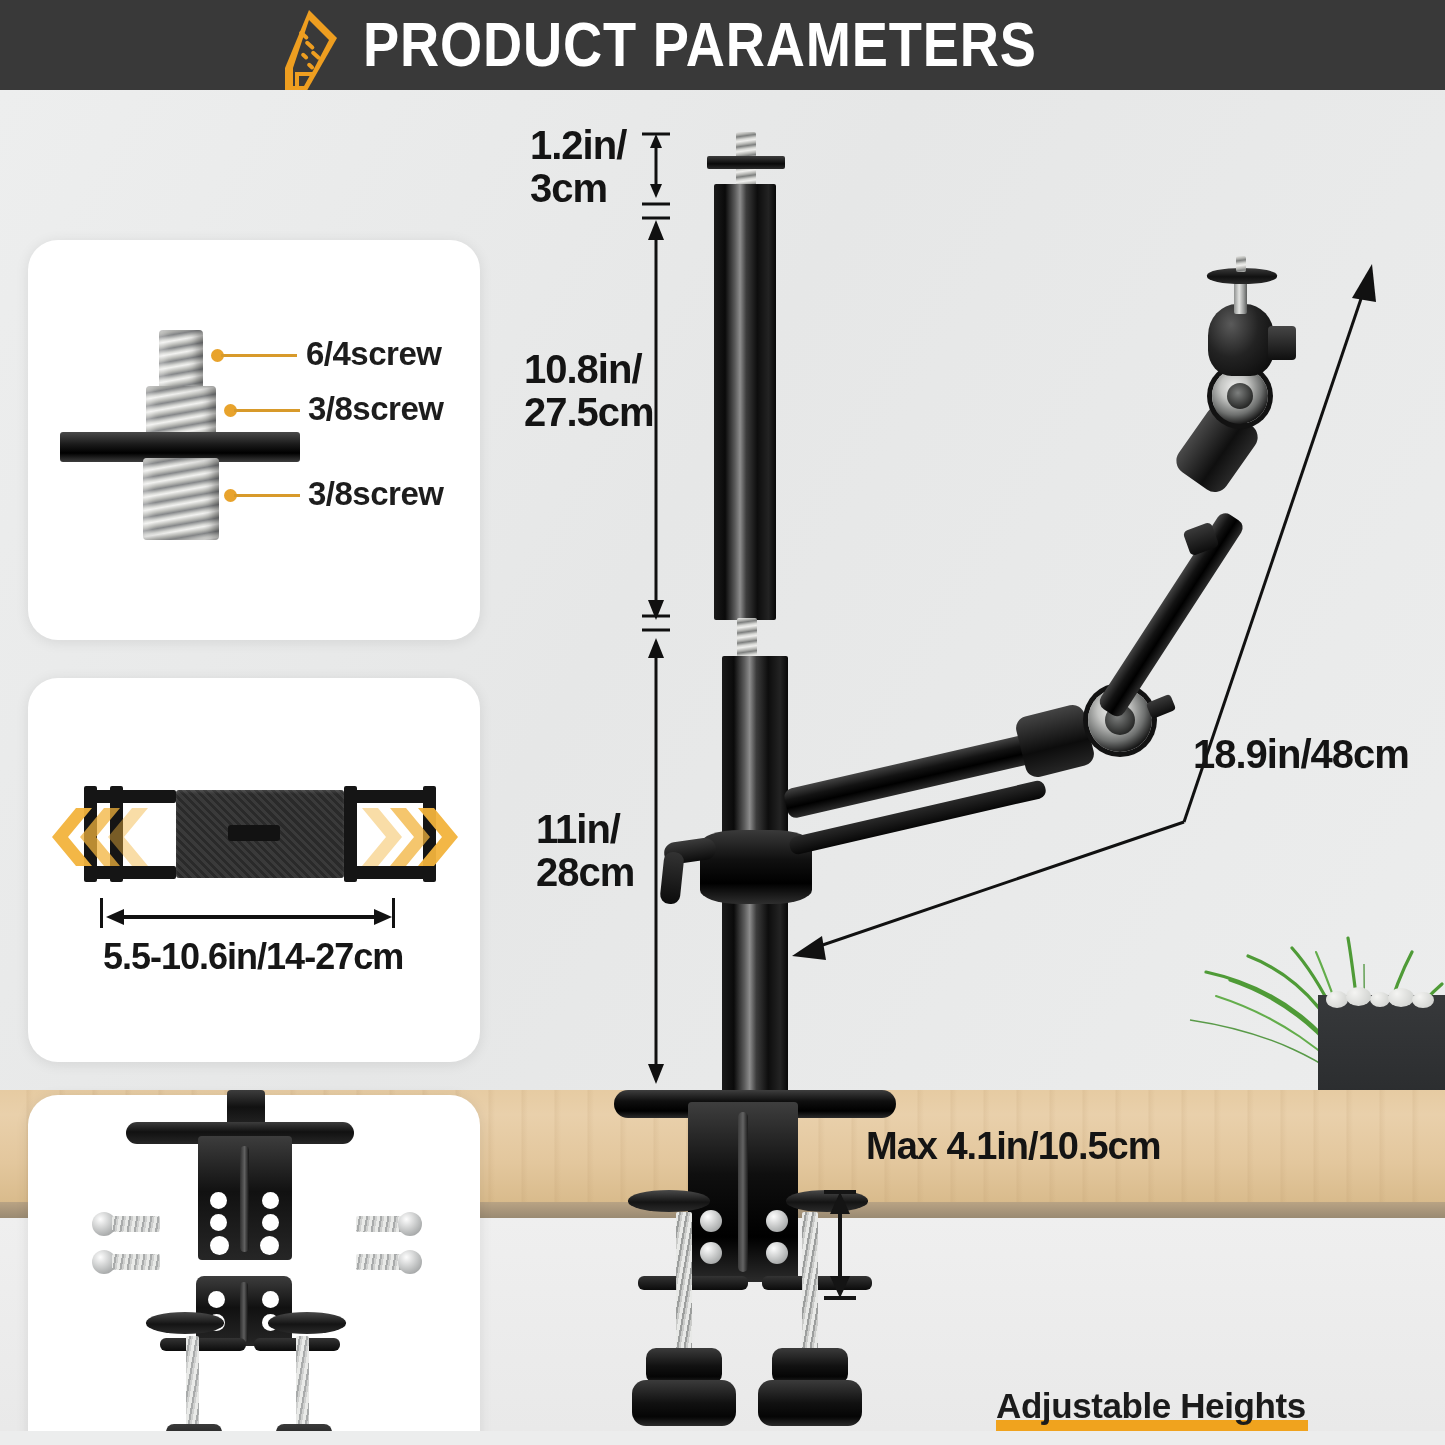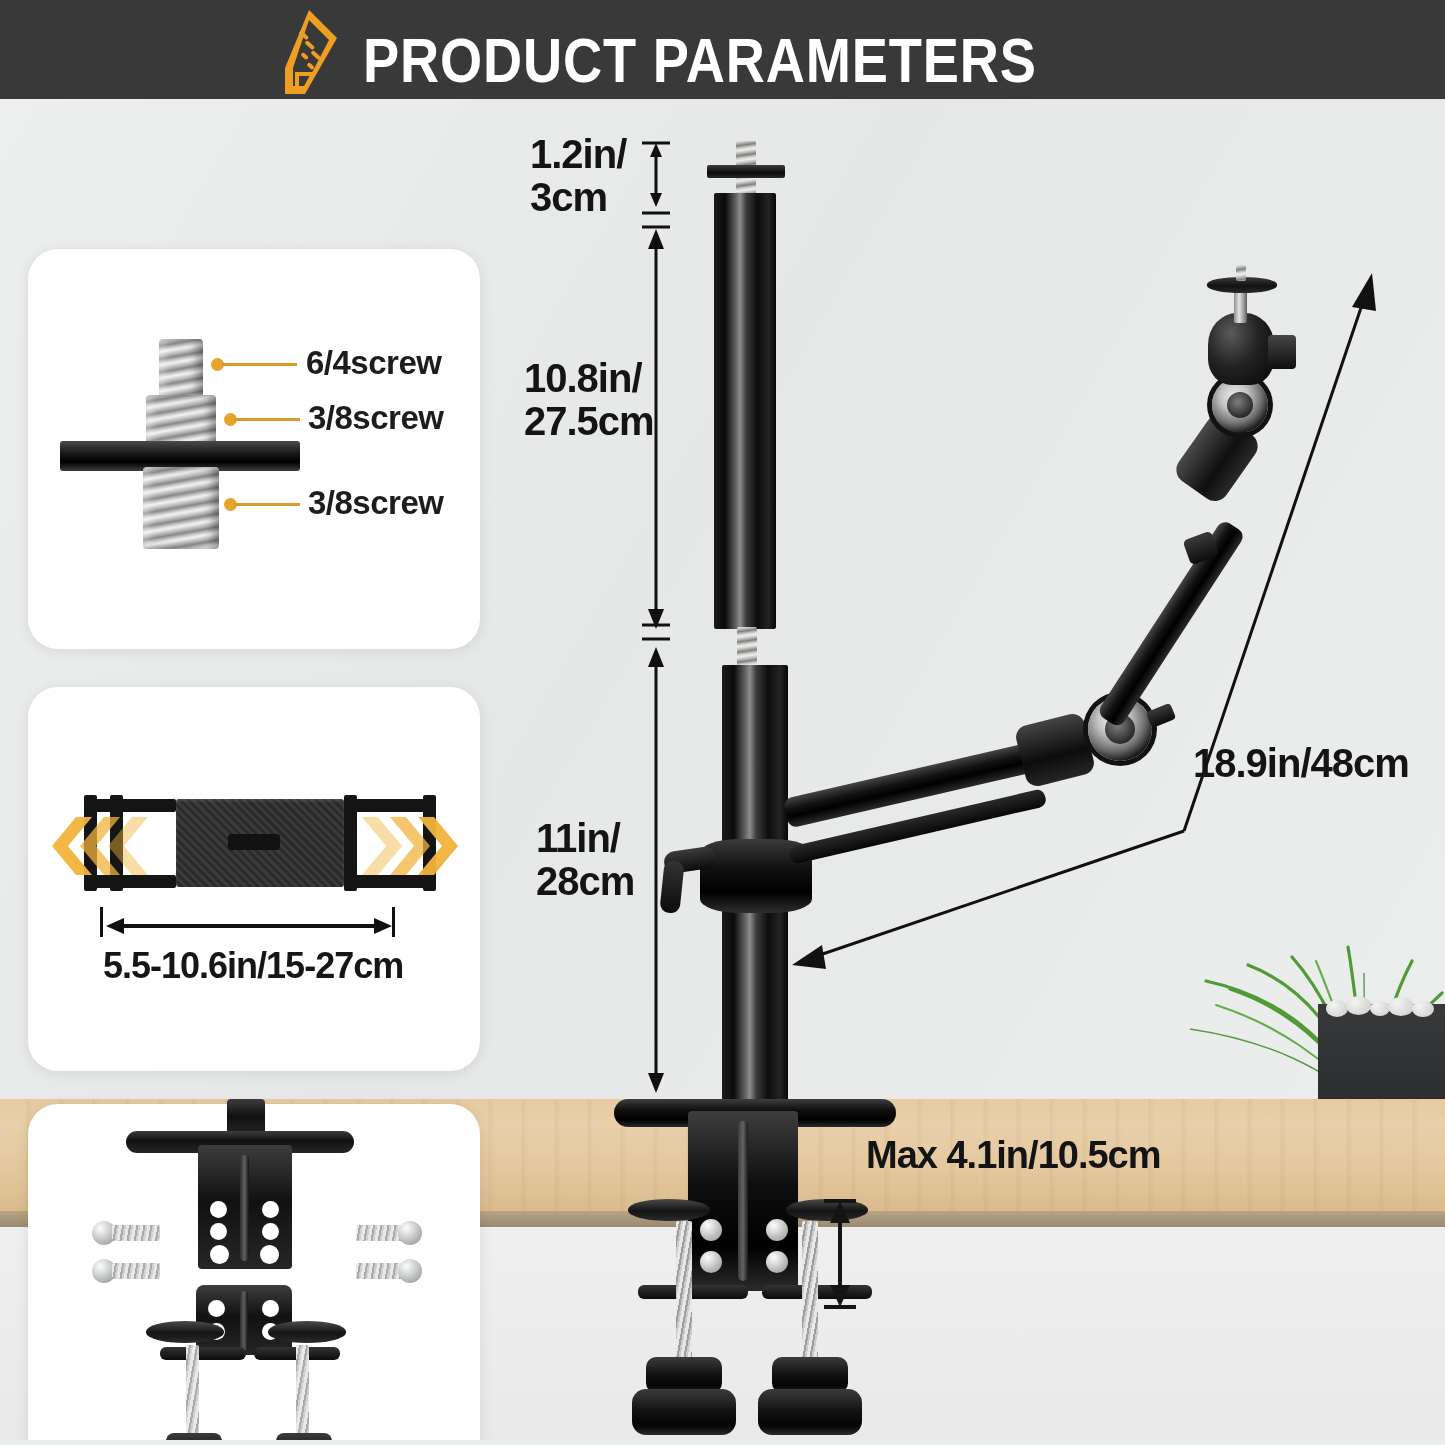--- a/index.html
+++ b/index.html
@@ -10,31 +10,31 @@
     position:relative;
     overflow:hidden;
   }
 
   
   .header{
     position:absolute; left:0; top:0; width:1445px; height:104px;
     background:#393939;
     display:flex; align-items:center; justify-content:center;
   }
-  .header-inner{ display:flex; align-items:flex-end; gap:22px; transform:translateX(-10px);}
+  .header-inner{ display:flex; align-items:flex-start; gap:22px; transform:translateX(-10px);}
   .ruler-icon{ width:62px; height:88px; position:relative; }
   .header-title{
     color:#ffffff; font-size:63px; font-weight:bold;
     letter-spacing:1px; transform:scaleX(0.86); transform-origin:left center;
     white-space:nowrap; font-family:"Liberation Sans", sans-serif;
   }
 
   
   .scene{
-    position:absolute; left:0; top:99px; width:1445px; height:1341px;
+    position:absolute; left:0; top:90px; width:1445px; height:1341px;
     background:linear-gradient(180deg,#eceded 0%,#e9eaea 55%,#ebebeb 100%);
     overflow:hidden;
   }
   .wall{
     position:absolute; left:0; top:0; width:1445px; height:1020px;
     background:linear-gradient(120deg,#edeeee 0%,#e6e7e7 45%,#eceded 100%);
   }
   
   .desk{
     position:absolute; left:0; top:1000px; width:1445px; height:112px;
@@ -412,20 +412,24 @@
       <polygon points="22,4 12,26 32,26" fill="#141414"></polygon>
       <polygon points="22,110 12,88 32,88" fill="#141414"></polygon>
       <line x1="6" y1="4" x2="38" y2="4" stroke="#141414" stroke-width="4"></line>
       <line x1="6" y1="110" x2="38" y2="110" stroke="#141414" stroke-width="4"></line>
     </svg>
     <div class="dimtext-main" style="left:866px; top:1036px; font-size:38px;">
       <div>Max 4.1in/10.5cm</div>
     </div>
   </div>
 
+  <div class="adj-wrap">
+    <div class="adj-hl"></div>
+    <div class="adj-text">Adjustable Heights</div>
+  </div>
 
   <div class="card card1"></div>
   <div>
     <div class="thread" style="left:159px; top:240px; width:44px; height:66px;"></div>
     <div class="thread" style="left:146px; top:296px; width:70px; height:62px;"></div>
     <div class="flange"></div>
     <div class="thread" style="left:143px; top:368px; width:76px; height:82px;"></div>
   </div>
 
   <div class="lead-dot" style="left:211px; top:259px;"></div>
@@ -471,21 +475,21 @@
       </g>
     </svg>
 
     <div class="dim-h-line" style="left:100px; top:808px; width:3px; height:30px;"></div>
     <div class="dim-h-line" style="left:392px; top:808px; width:3px; height:30px;"></div>
     <svg style="position:absolute;left:104px;top:816px;" width="290" height="22">
       <line x1="12" y1="11" x2="278" y2="11" stroke="#111" stroke-width="4"></line>
       <polygon points="2,11 20,3 20,19" fill="#111"></polygon>
       <polygon points="288,11 270,3 270,19" fill="#111"></polygon>
     </svg>
-    <div class="dim-text" style="left:103px; top:846px;">5.5-10.6in/15-27cm</div>
+    <div class="dim-text" style="left:103px; top:846px;">5.5-10.6in/14-27cm</div>
   </div>
 
   <div class="card card3"></div>
   <div>
 
     <div class="plate" style="left:227px; top:1000px; width:38px; height:38px;"></div>
     <div class="plate" style="left:126px; top:1032px; width:228px; height:22px; border-radius:11px/11px;"></div>
 
     <div class="plate" style="left:198px; top:1046px; width:94px; height:124px;"></div>
     <div style="position:absolute;left:240px;top:1056px;width:9px;height:106px;

